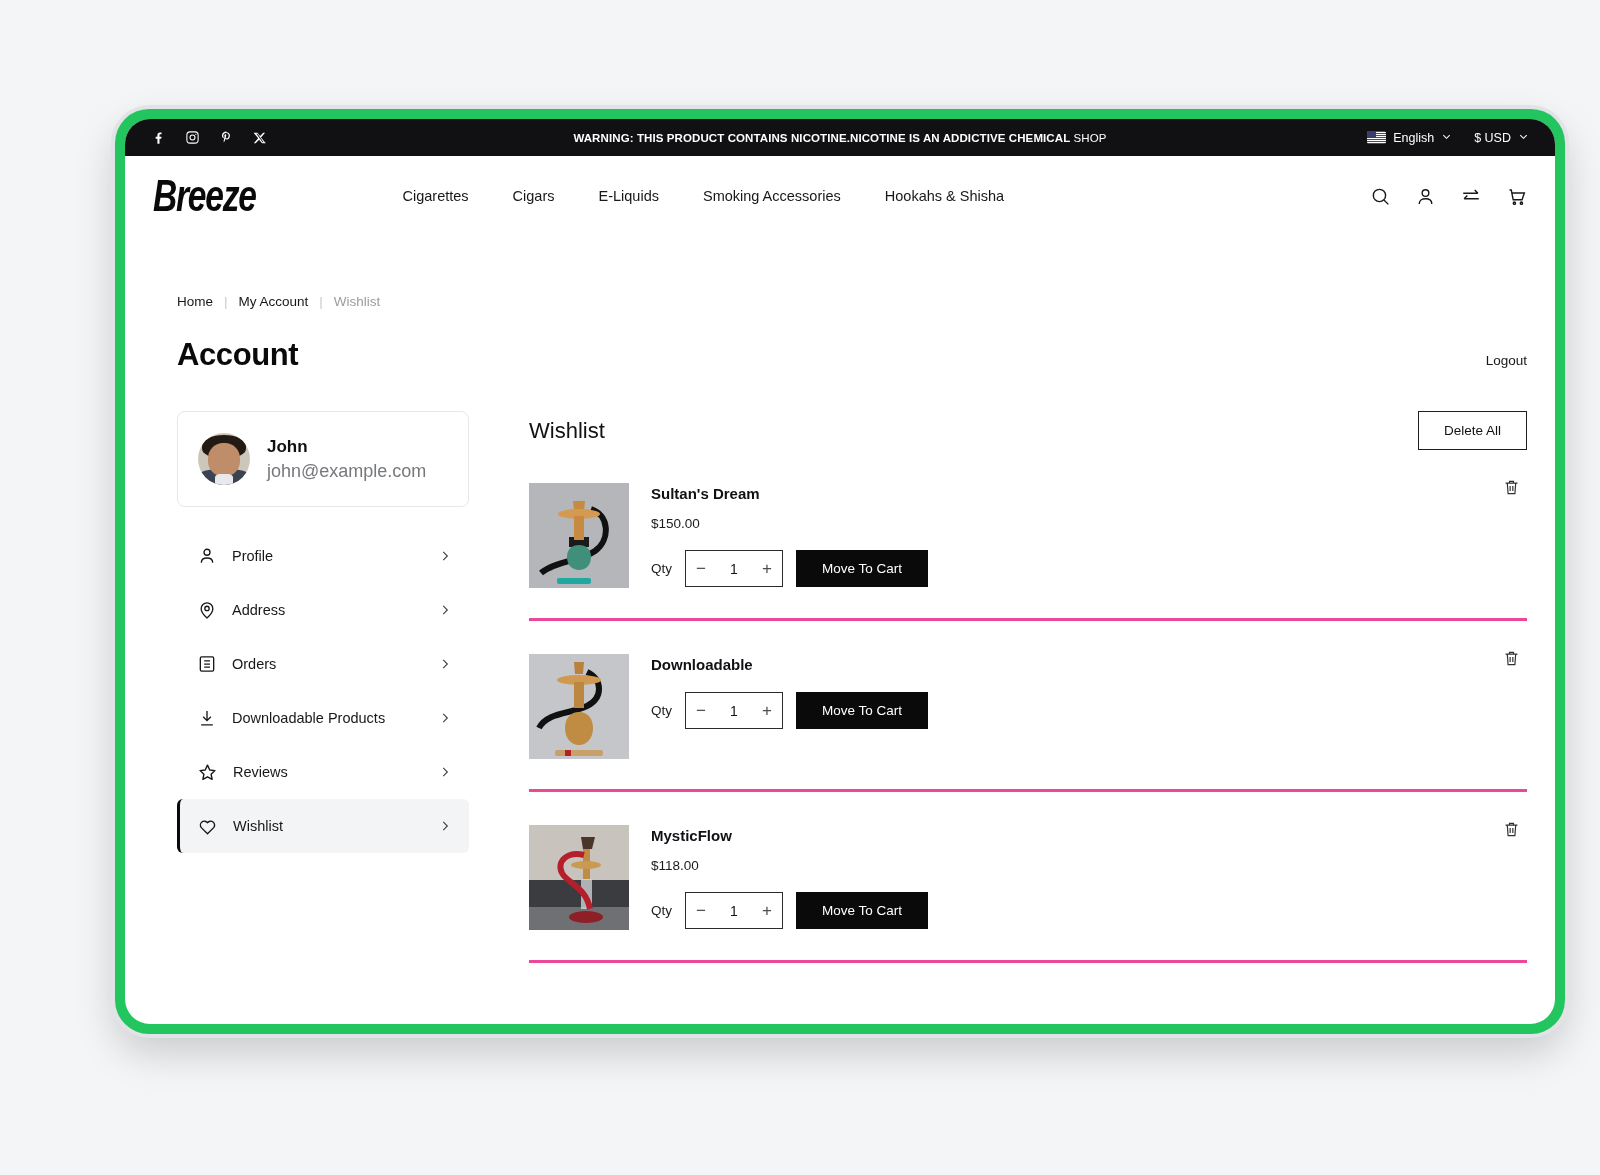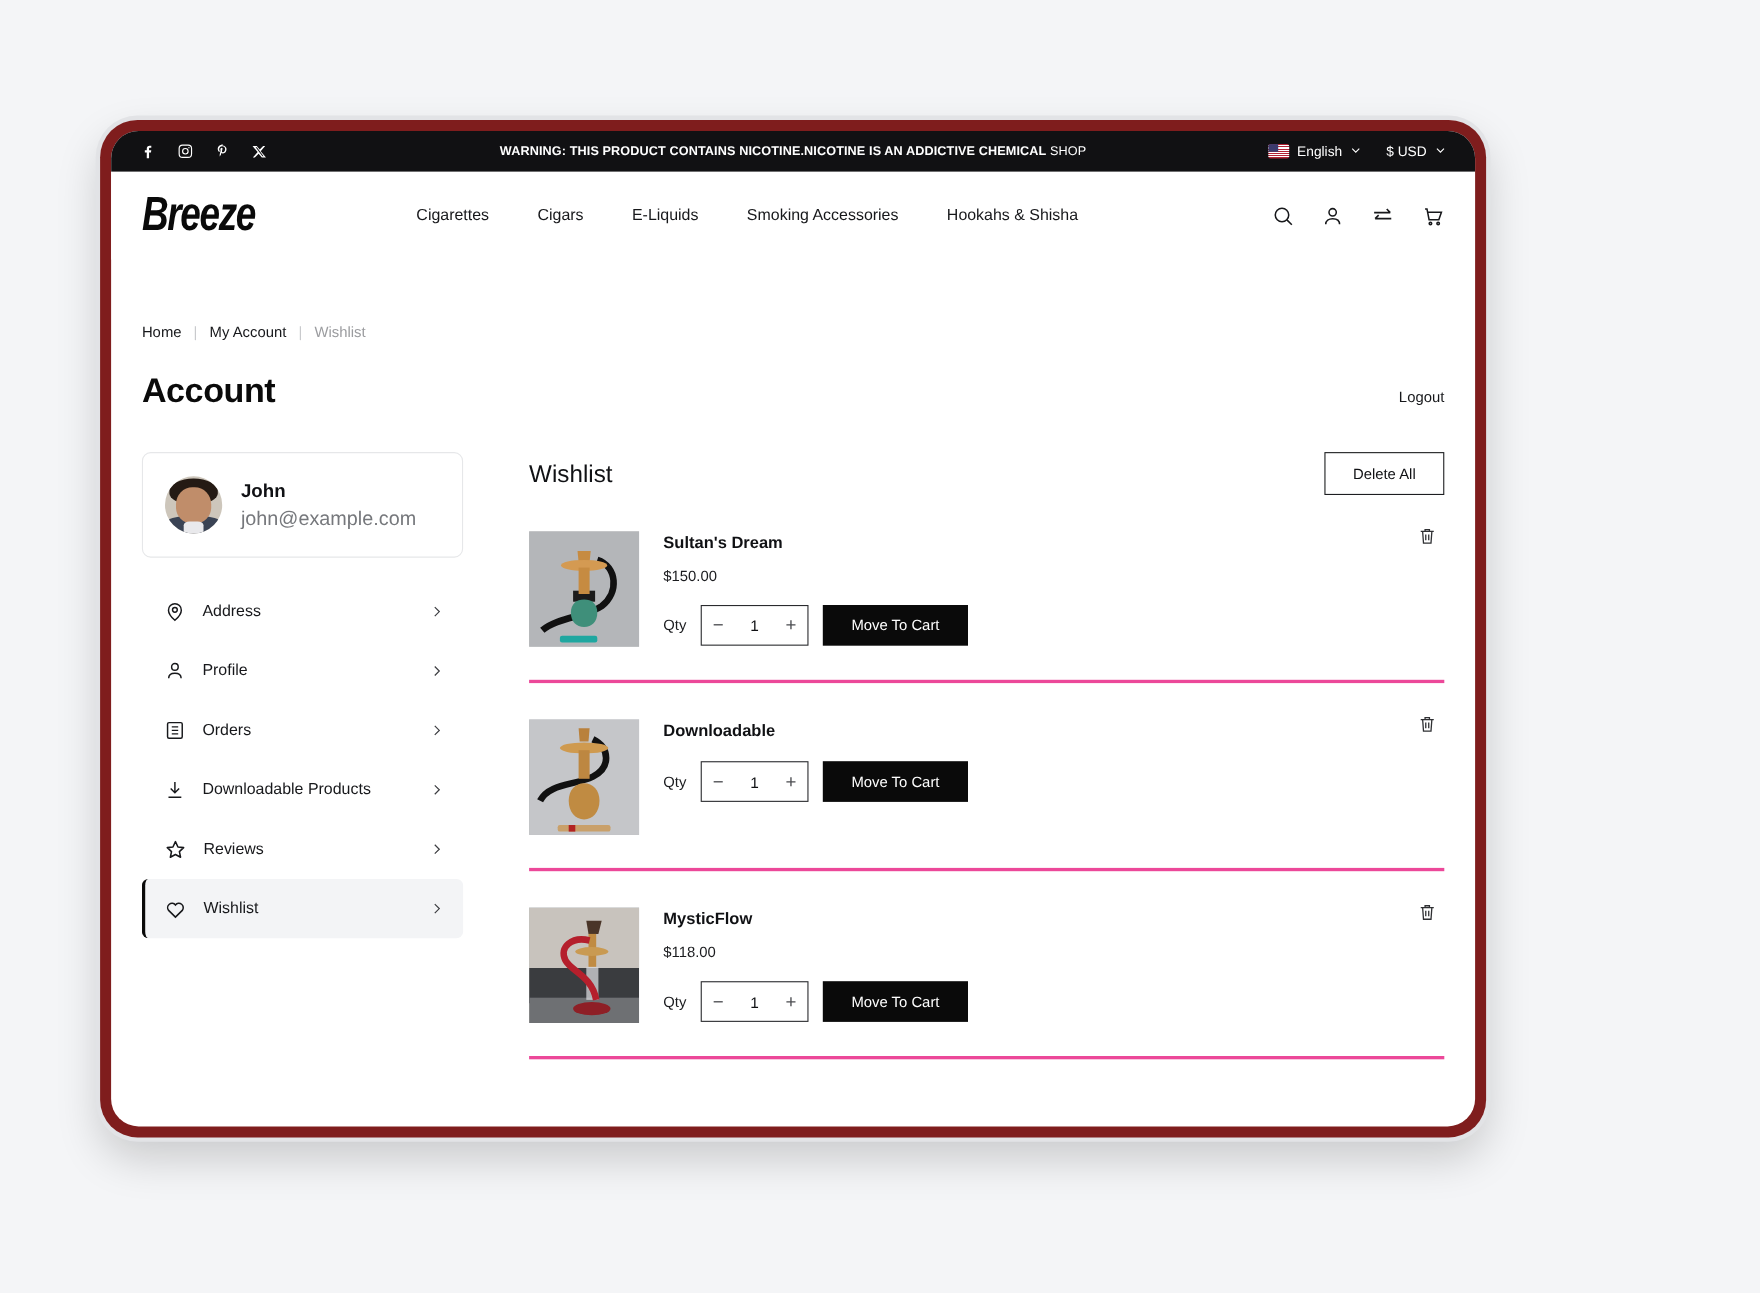--- a/index.html
+++ b/index.html
@@ -6,24 +6,24 @@
   html, body {
     width: 1600px; height: 1175px;
     background: #f4f5f7;
     font-family: "Liberation Sans", sans-serif;
     overflow: hidden;
   }
 
   
   .device {
     position: absolute;
-    left: 91px; top: 109px;
-    width: 1260px; height: 925px;
+    left: 115px; top: 109px;
+    width: 1450px; height: 925px;
     border-radius: 34px;
-    background: #7f1d1d;
+    background: #22c55e;
     padding: 10px;
     box-shadow: 0 0 0 4px #e2e3e6, 0 18px 40px rgba(0,0,0,.18);
   }
   .screen {
     width: 100%; height: 100%;
     background: #ffffff;
     border-radius: 25px;
     overflow: hidden;
     position: relative;
   }
@@ -97,21 +97,21 @@
   .mainnav a {
     font-size: 14.5px; color: #17181b; text-decoration: none; white-space: nowrap;
   }
   .header-icons {
     margin-left: auto;
     display: flex; align-items: center; gap: 24px;
   }
   .header-icons svg { display: block; cursor: pointer; }
 
   
-  .page { padding: 58px 28px 14px 28px; }
+  .page { padding: 58px 28px 14px 28px; margin-left: 24px; }
 
   .crumb {
     display: flex; align-items: center; gap: 11px;
     font-size: 13.5px; color: #17181b;
   }
   .crumb .sep { color: #c9cacd; }
   .crumb .cur { color: #9b9c9f; }
 
   .acct-row {
     display: flex; align-items: flex-end;
@@ -348,40 +348,40 @@
           <div>
             <div class="uname">John</div>
             <div class="umail">john@example.com</div>
           </div>
         </div>
 
         <nav class="menu">
           <div class="mitem">
             <span>
               <svg width="20" height="20" viewBox="0 0 24 24" fill="none" stroke="#17181b" stroke-width="1.6">
-                    <path d="M12 21.5s7-6.2 7-11.1A7 7 0 0 0 5 10.4c0 4.9 7 11.1 7 11.1z"></path>
-                    <circle cx="12" cy="10.1" r="2.6"></circle>
-                  </svg>
-            </span>
-            <span class="mlabel">Address</span>
+                    <circle cx="12" cy="7.5" r="3.6"></circle>
+                    <path d="M5.2 20c0-3.7 3-5.6 6.8-5.6s6.8 1.9 6.8 5.6"></path>
+                  </svg>
+            </span>
+            <span class="mlabel">Profile</span>
             <span class="arrow">
               <svg width="14" height="14" viewBox="0 0 24 24" fill="none" stroke="#3d3e42" stroke-width="1.9">
                     <path d="M9 5l7 7-7 7"></path>
                   </svg>
             </span>
           </div>
 
           <div class="mitem">
             <span>
               <svg width="20" height="20" viewBox="0 0 24 24" fill="none" stroke="#17181b" stroke-width="1.6">
-                    <circle cx="12" cy="7.5" r="3.6"></circle>
-                    <path d="M5.2 20c0-3.7 3-5.6 6.8-5.6s6.8 1.9 6.8 5.6"></path>
-                  </svg>
-            </span>
-            <span class="mlabel">Profile</span>
+                    <path d="M12 21.5s7-6.2 7-11.1A7 7 0 0 0 5 10.4c0 4.9 7 11.1 7 11.1z"></path>
+                    <circle cx="12" cy="10.1" r="2.6"></circle>
+                  </svg>
+            </span>
+            <span class="mlabel">Address</span>
             <span class="arrow">
               <svg width="14" height="14" viewBox="0 0 24 24" fill="none" stroke="#3d3e42" stroke-width="1.9">
                     <path d="M9 5l7 7-7 7"></path>
                   </svg>
             </span>
           </div>
 
           <div class="mitem">
             <span>
               <svg width="20" height="20" viewBox="0 0 24 24" fill="none" stroke="#17181b" stroke-width="1.6">

